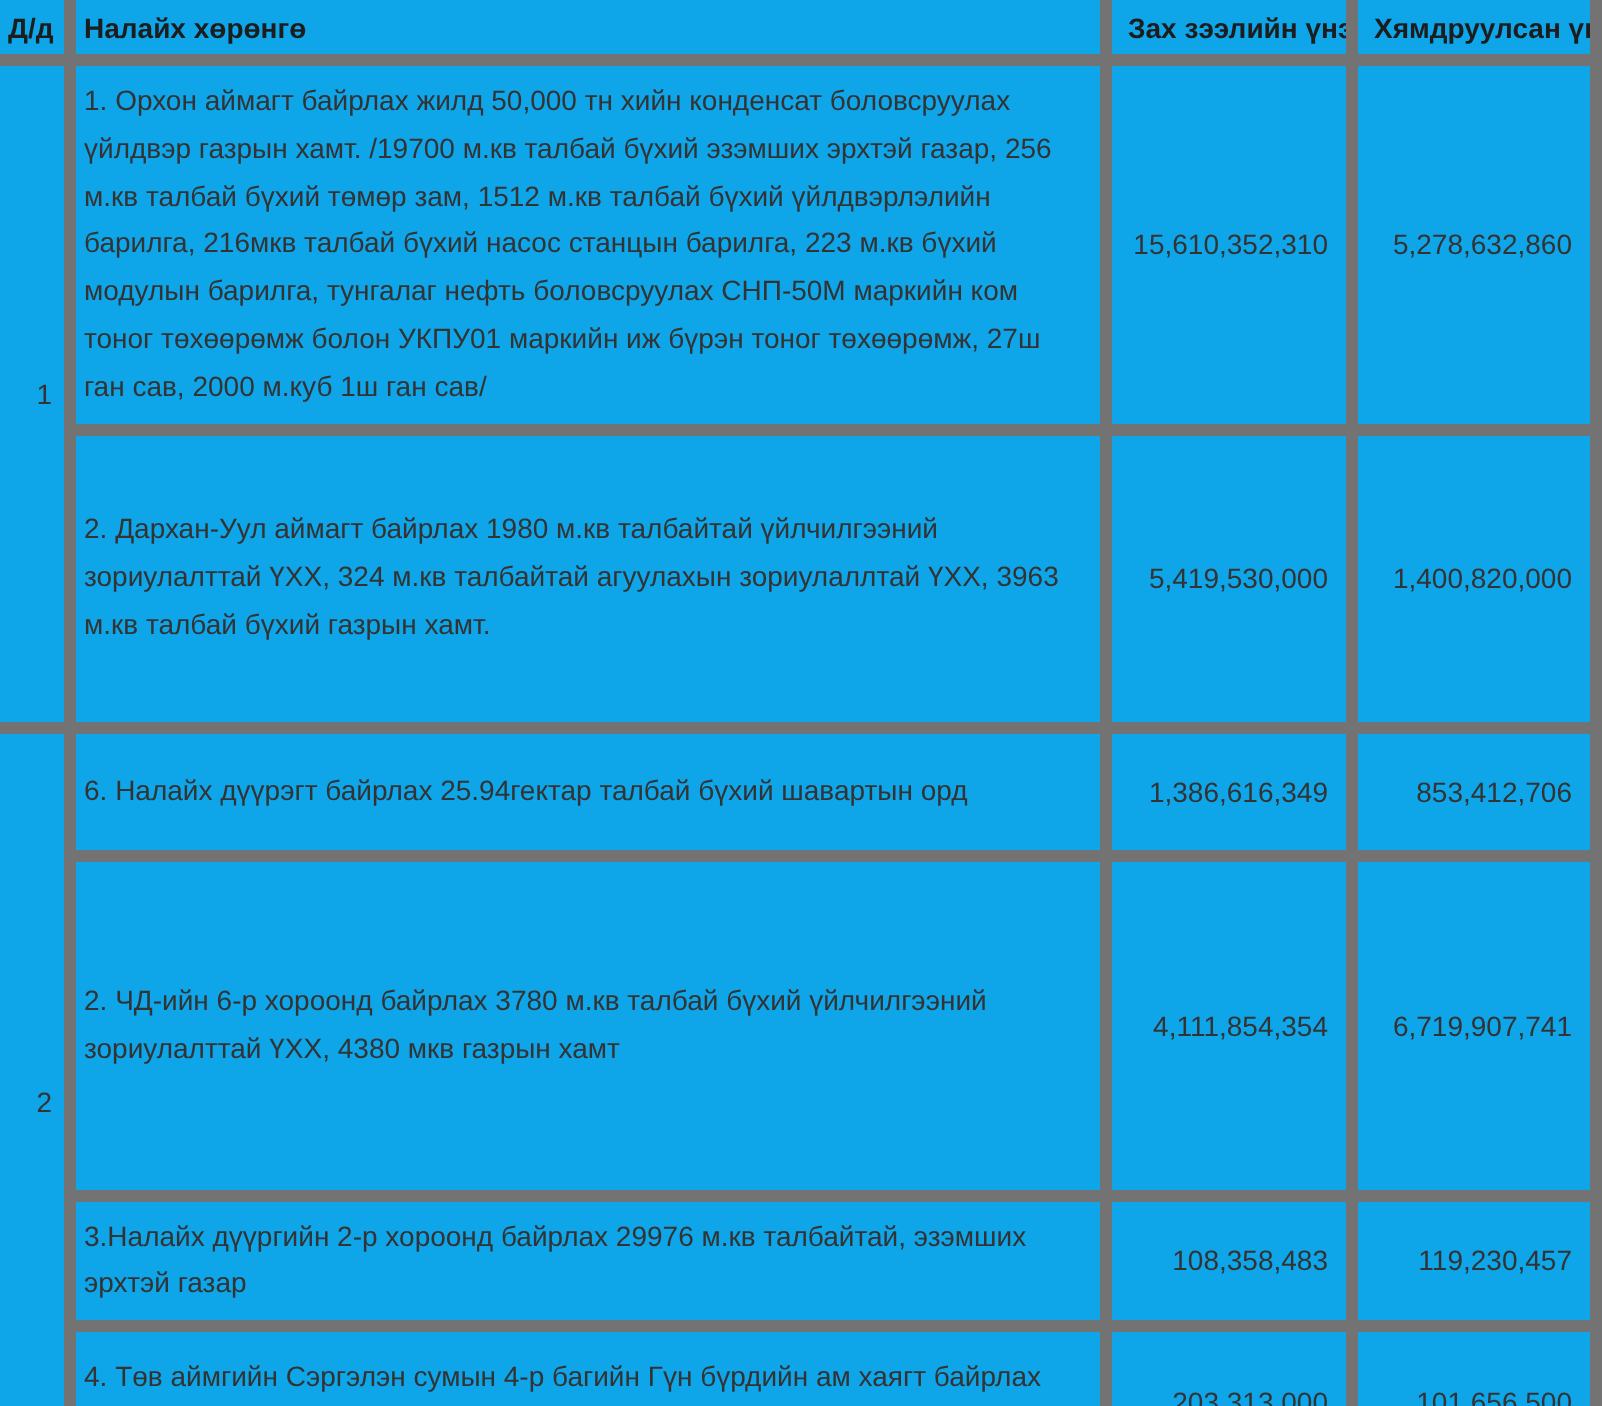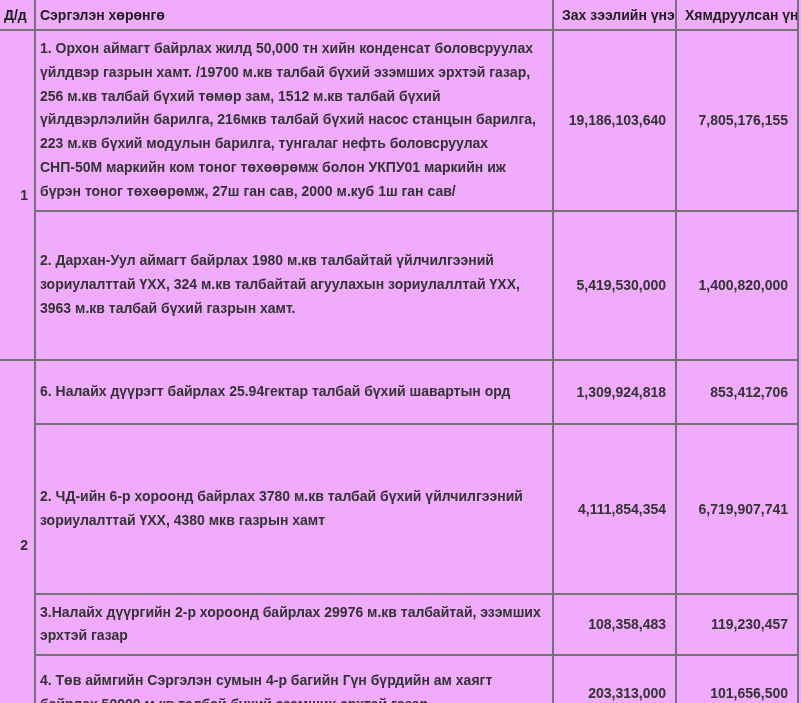--- a/index.html
+++ b/index.html
@@ -5,38 +5,37 @@
   * { box-sizing: border-box; }
   html, body {
     margin: 0; padding: 0;
     background: #ffffff;
     font-family: "Liberation Sans", sans-serif;
   }
   .screen {
     width: 801px;
     height: 703px;
     overflow: hidden;
-    background: #f0abfc;
+    background: #0ea5e9;
   }
   table.collateral {
     border-collapse: collapse;
     table-layout: fixed;
     width: 798px;
   }
   col.c-index  { width: 35px; }
   col.c-asset  { width: 518px; }
   col.c-market { width: 123px; }
   col.c-disc   { width: 122px; }
 
   th, td {
-    border: 2px solid #737373;
+    border: 6px solid #737373;
     font-size: 14px;
     color: #333333;
     vertical-align: middle;
-    font-weight: bold;
   }
   
   thead th { border-top: none; }
   tr > th:first-child, tr > td.cell-index { border-left: none; }
 
   thead th {
     height: 30px;
     font-weight: 700;
     color: #1d1d1d;
     text-align: left;
@@ -69,41 +68,41 @@
   <table class="collateral">
     <colgroup>
       <col class="c-index">
         <col class="c-asset">
         <col class="c-market">
         <col class="c-disc">
     </colgroup>
     <thead>
       <tr>
         <th>Д/д</th>
-        <th>Сэргэлэн хөрөнгө</th>
+        <th>Налайх хөрөнгө</th>
         <th class="h-num">Зах зээлийн үнэ</th>
         <th class="h-num">Хямдруулсан үнэ</th>
       </tr>
     </thead>
     <tbody>
         <tr style="height: 172px;">
           <td class="cell-index" rowspan="2">1</td>
           <td class="cell-asset">1. Орхон аймагт байрлах жилд 50,000 тн хийн конденсат боловсруулах үйлдвэр газрын хамт. /19700 м.кв талбай бүхий эзэмших эрхтэй газар, 256 м.кв талбай бүхий төмөр зам, 1512 м.кв талбай бүхий үйлдвэрлэлийн барилга, 216мкв талбай бүхий насос станцын барилга, 223 м.кв бүхий модулын барилга, тунгалаг нефть боловсруулах СНП-50М маркийн ком тоног төхөөрөмж болон УКПУ01 маркийн иж бүрэн тоног төхөөрөмж, 27ш ган сав,  2000 м.куб 1ш ган сав/</td>
-          <td class="cell-num">19,186,103,640</td>
-          <td class="cell-num">7,805,176,155</td>
+          <td class="cell-num">15,610,352,310</td>
+          <td class="cell-num">5,278,632,860</td>
         </tr>
         <tr style="height: 149px;">
           <td class="cell-asset">2. Дархан-Уул аймагт байрлах 1980 м.кв талбайтай үйлчилгээний зориулалттай ҮХХ, 324 м.кв талбайтай агуулахын зориулаллтай ҮХХ, 3963 м.кв талбай бүхий газрын хамт.</td>
           <td class="cell-num">5,419,530,000</td>
           <td class="cell-num">1,400,820,000</td>
         </tr>
         <tr style="height: 64px;">
           <td class="cell-index" rowspan="4">2</td>
           <td class="cell-asset">6. Налайх дүүрэгт байрлах 25.94гектар талбай бүхий шавартын орд</td>
-          <td class="cell-num">1,309,924,818</td>
+          <td class="cell-num">1,386,616,349</td>
           <td class="cell-num">853,412,706</td>
         </tr>
         <tr style="height: 170px;">
           <td class="cell-asset">2. ЧД-ийн 6-р хороонд байрлах 3780 м.кв талбай бүхий үйлчилгээний зориулалттай ҮХХ, 4380 мкв газрын хамт</td>
           <td class="cell-num">4,111,854,354</td>
           <td class="cell-num">6,719,907,741</td>
         </tr>
         <tr style="height: 48px;">
           <td class="cell-asset">3.Налайх дүүргийн 2-р хороонд байрлах 29976 м.кв талбайтай, эзэмших эрхтэй газар</td>
           <td class="cell-num">108,358,483</td>

